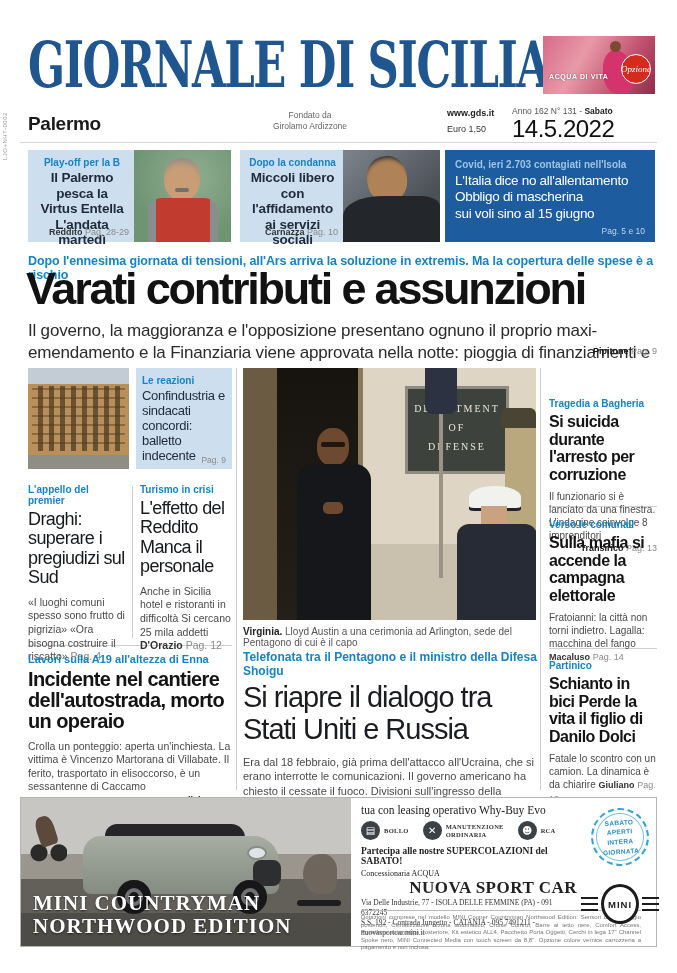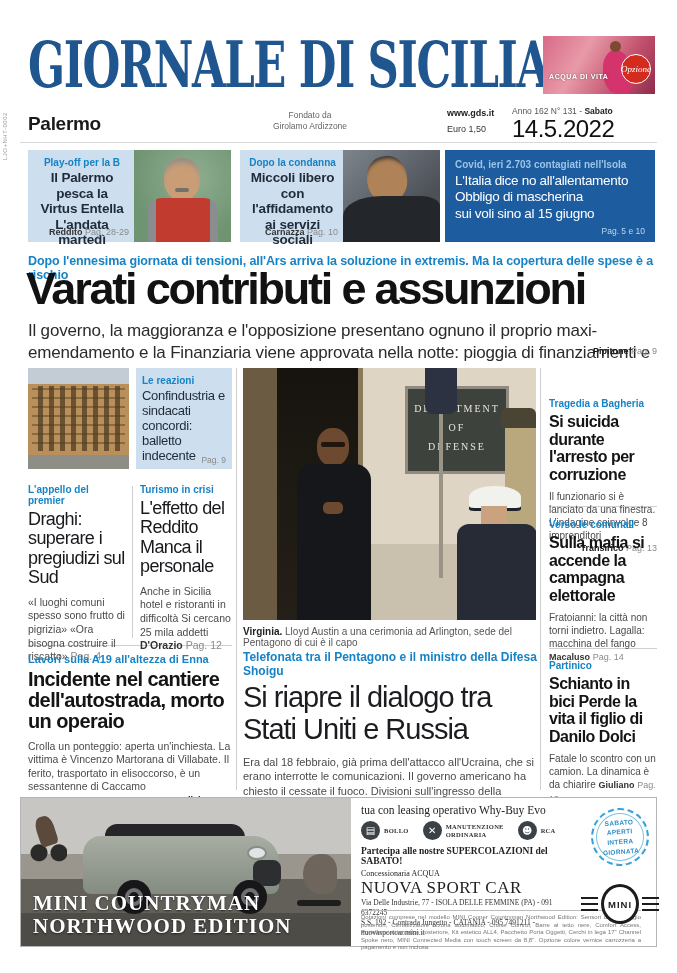--- a/index.html
+++ b/index.html
@@ -181,21 +181,21 @@
   .ad-line1 { font-size:11.5px; }
   .ad-price-row { margin-top:1px; font-size:11px; }
   .ad-price { font-size:21px; font-weight:bold; letter-spacing:.5px; }
   .ad-icons { display:flex; gap:14px; align-items:center; margin:5px 0 6px; }
   .ad-ic { display:flex; gap:4px; align-items:center; }
   .ad-ic .circ { width:19px; height:19px; border-radius:50%; background:#3c4146; color:#fff;
      display:flex; align-items:center; justify-content:center; font-size:10px; font-family:"DejaVu Sans",sans-serif; }
   .ad-ic .lab { font-size:6.5px; font-weight:bold; color:#333; line-height:1.15; letter-spacing:.3px; }
   .ad-super { font-size:9.5px; font-weight:bold; }
   .ad-conc { font-size:8px; margin-top:3px; }
-  .ad-dealer { font-size:17px; font-weight:normal; letter-spacing:.5px; }
+  .ad-dealer { font-size:17px; font-weight:bold; letter-spacing:.5px;text-align:right; }
   .ad-addr { font-size:7.5px; color:#333; line-height:1.35; }
   .ad-legal { position:absolute; left:340px; top:112px; width:280px; font-size:6px; color:#777;
      line-height:1.25; text-align:justify; border-top:1px solid #bbb; padding-top:3px;
      font-family:"Liberation Sans",sans-serif; }
   .stamp { position:absolute; left:570px; top:10px; width:58px; height:58px; border-radius:50%;
      border:2px dashed #3aa0d8; display:flex; flex-direction:column; align-items:center; justify-content:center;
      color:#2e8fc6; font-size:6.5px; font-weight:bold; text-align:center; line-height:1.5; letter-spacing:.3px;
      box-shadow:inset 0 0 0 3px #fff, inset 0 0 0 4px #7fc3e6; transform:rotate(-4deg);
      font-family:"Liberation Sans",sans-serif; }
   .mini-logo { position:absolute; left:560px; top:86px; width:78px; height:40px; display:flex; align-items:center; justify-content:center; gap:3px; }

